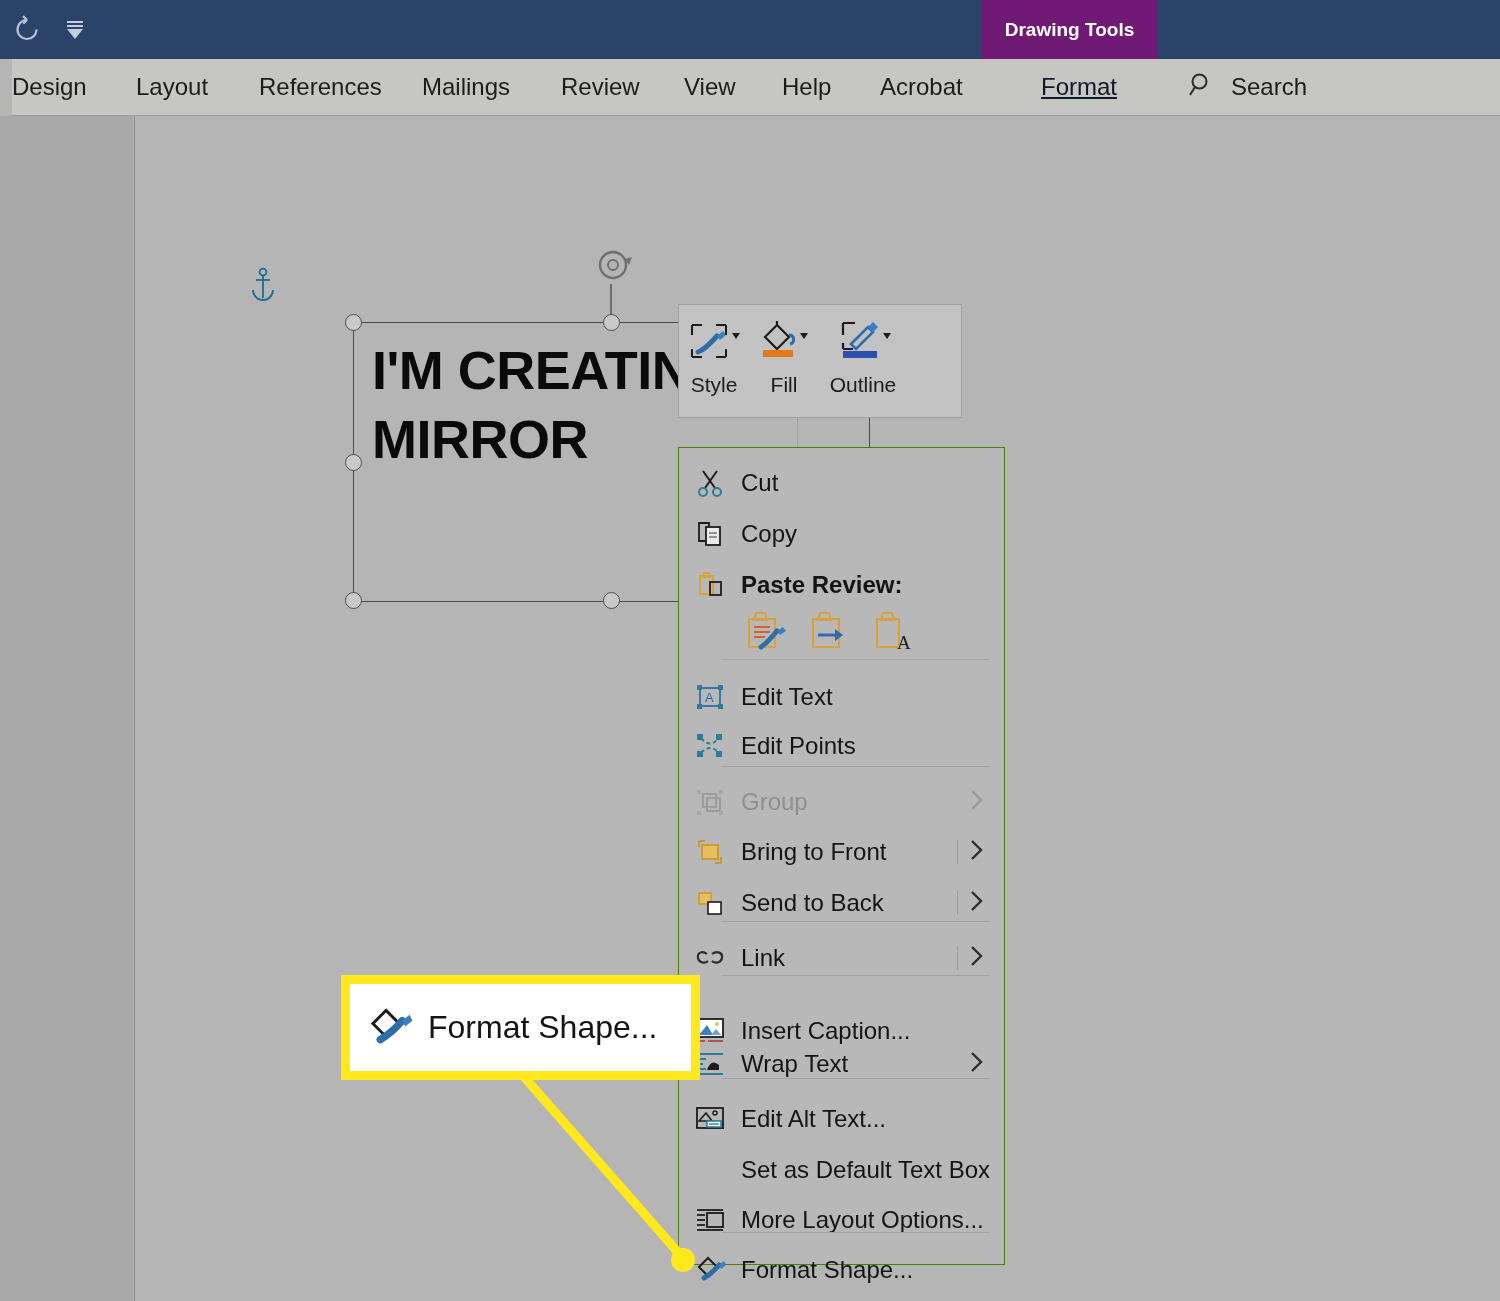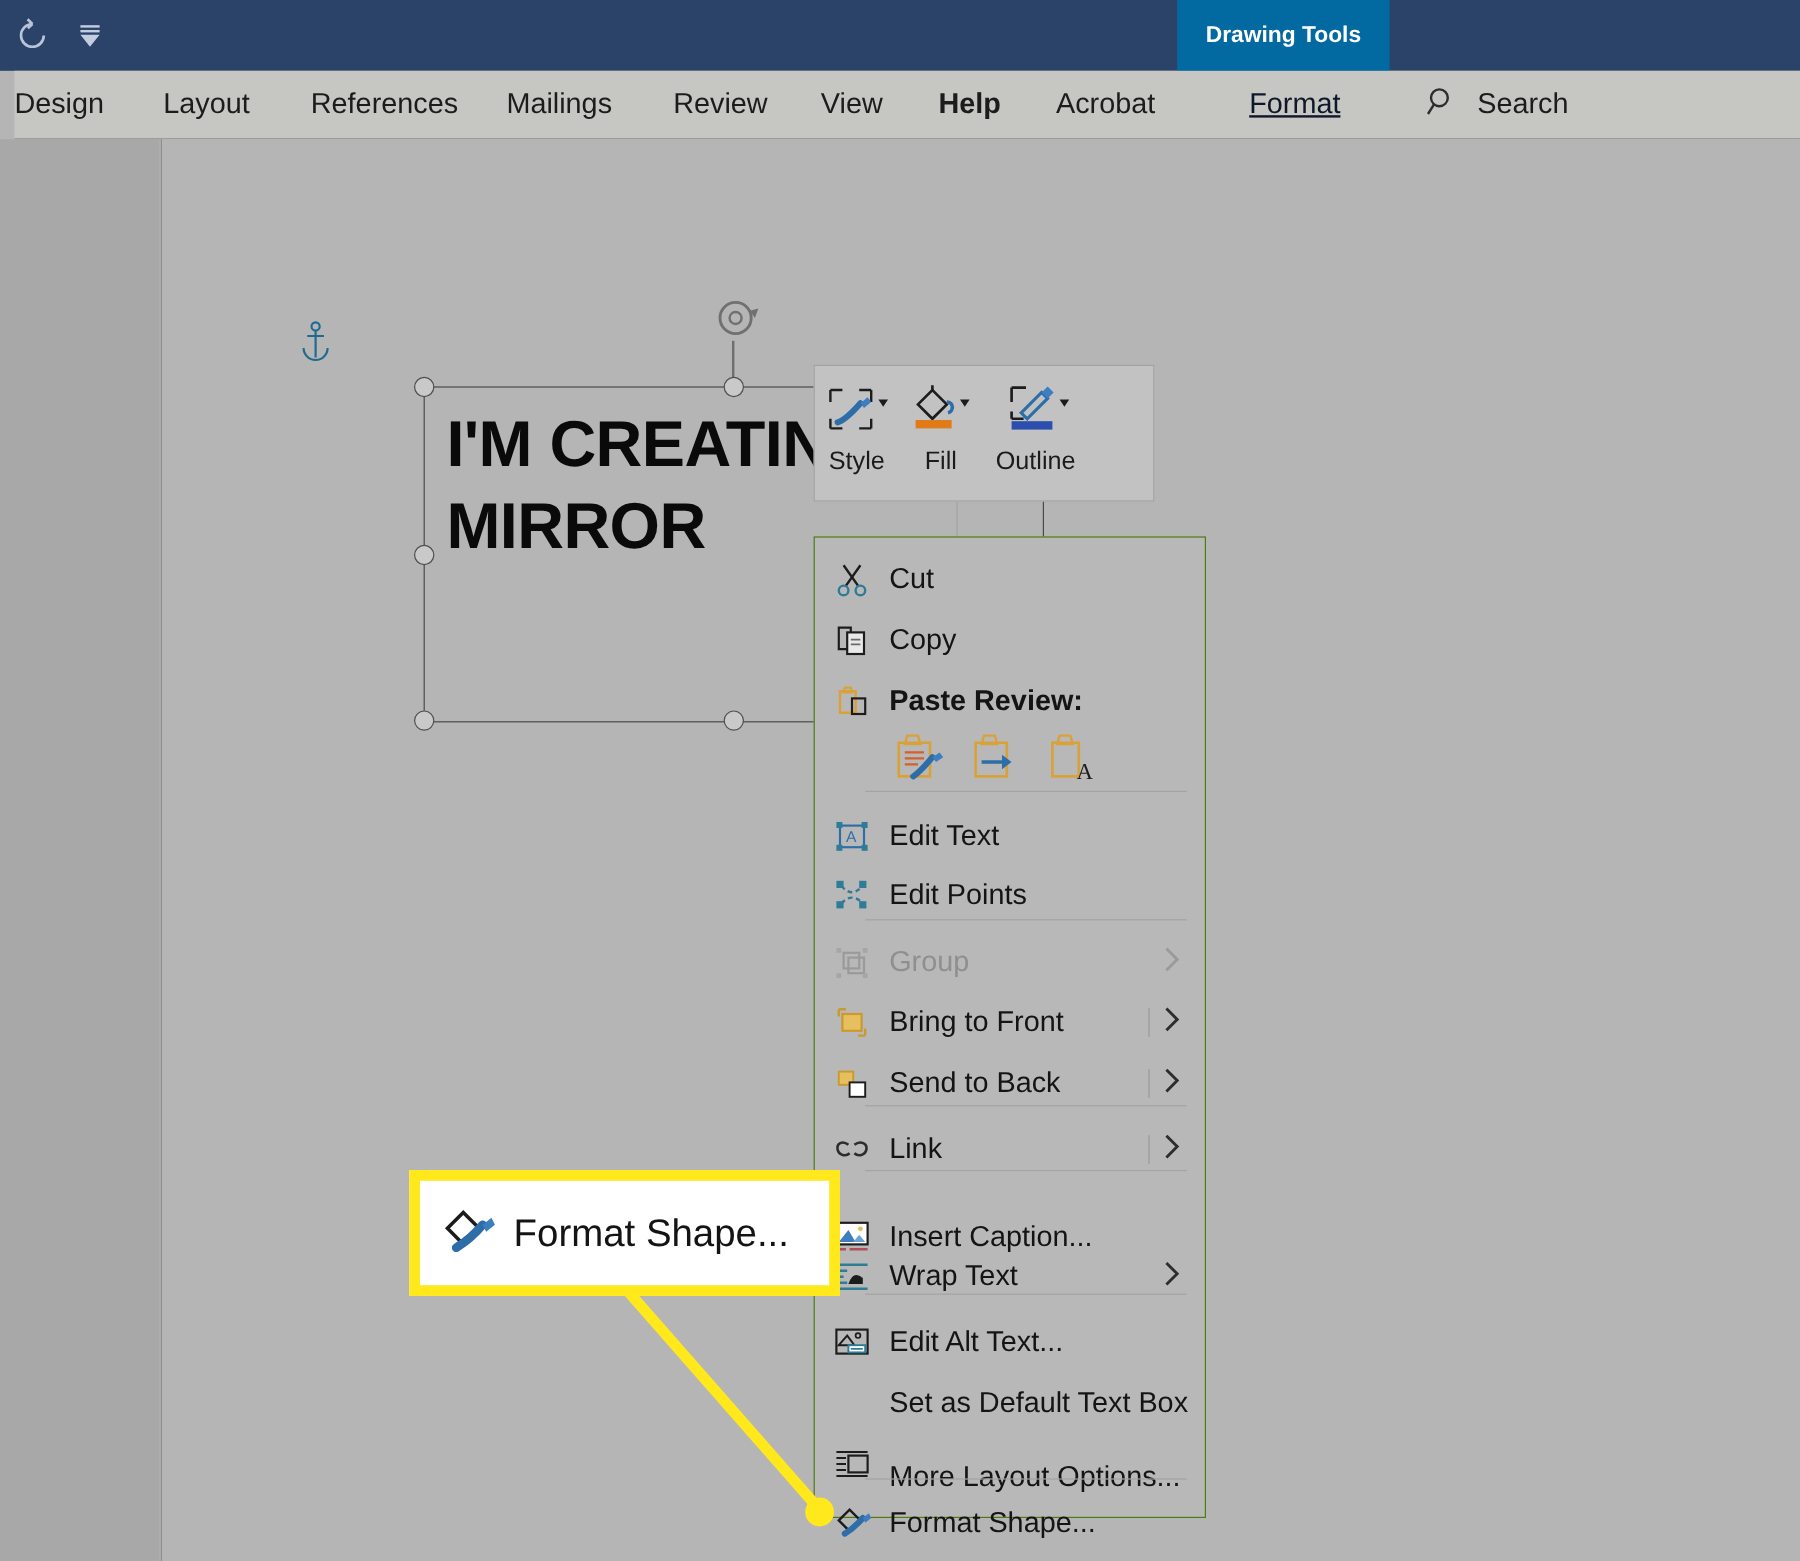--- a/index.html
+++ b/index.html
@@ -16,21 +16,21 @@
   }
   #undo-icon{position:absolute;left:10px;top:12px;width:34px;height:34px;}
   #qat-dropdown{position:absolute;left:62px;top:16px;width:26px;height:26px;}
   #doc-title{
     position:absolute;left:0;top:0;width:1000px;height:59px;
     display:flex;align-items:center;justify-content:center;
     color:#e6eaf2;font-size:25px;letter-spacing:.4px;
   }
   #drawing-tools-tab{
     position:absolute;left:981px;top:0;width:177px;height:59px;
-    background:#0369a1;
+    background:#701a75;
     display:flex;align-items:center;justify-content:center;
     color:#ffffff;font-size:19px;font-weight:bold;
   }
 
   
   #tabstrip{
     position:absolute;left:0;top:59px;width:1500px;height:56px;
     background:#c6c6c2;border-bottom:1px solid #9c9c98;margin-left:12px;
   }
   .tab{
@@ -144,21 +144,21 @@
   <div id="drawing-tools-tab">Drawing Tools</div>
 </div>
 
 <div id="tabstrip">
   <div class="tab" style="left:0px;">Design</div>
   <div class="tab" style="left:124px;">Layout</div>
   <div class="tab" style="left:247px;">References</div>
   <div class="tab" style="left:410px;">Mailings</div>
   <div class="tab" style="left:549px;">Review</div>
   <div class="tab" style="left:672px;">View</div>
-  <div class="tab" style="left:770px;font-weight:bold;">Help</div>
+  <div class="tab" style="left:770px;">Help</div>
   <div class="tab" style="left:868px;">Acrobat</div>
   <div class="tab active" style="left:1029px;">Format</div>
 
   <div id="search-group">
     <span>
       <svg width="30" height="30" viewBox="0 0 30 30">
         <circle cx="12.5" cy="11.5" r="7" fill="none" stroke="#2d2d2d" stroke-width="2"></circle>
         <line x1="8" y1="17" x2="3" y2="25" stroke="#2d2d2d" stroke-width="2"></line>
       </svg>
     </span>
@@ -465,21 +465,21 @@
       </svg>
     </div>
     <div class="lbl">Edit Alt Text...</div>
   </div>
 
   <div class="mi" style="top:697px;">
     <div class="ico"></div>
     <div class="lbl">Set as Default Text Box</div>
   </div>
 
-  <div class="mi" style="top:747px;align-items:flex-end;">
+  <div class="mi" style="top:747px;">
     <div class="ico">
       <svg width="32" height="30" viewBox="0 0 32 30">
         <line x1="3" y1="5" x2="29" y2="5" stroke="#1c1c1c" stroke-width="1.8"></line>
         <line x1="3" y1="10" x2="11" y2="10" stroke="#1c1c1c" stroke-width="1.8"></line>
         <line x1="3" y1="15" x2="11" y2="15" stroke="#1c1c1c" stroke-width="1.8"></line>
         <line x1="3" y1="20" x2="11" y2="20" stroke="#1c1c1c" stroke-width="1.8"></line>
         <line x1="3" y1="25" x2="29" y2="25" stroke="#1c1c1c" stroke-width="1.8"></line>
         <rect x="13" y="8" width="16" height="14" fill="none" stroke="#1c1c1c" stroke-width="1.8"></rect>
       </svg>
     </div>

